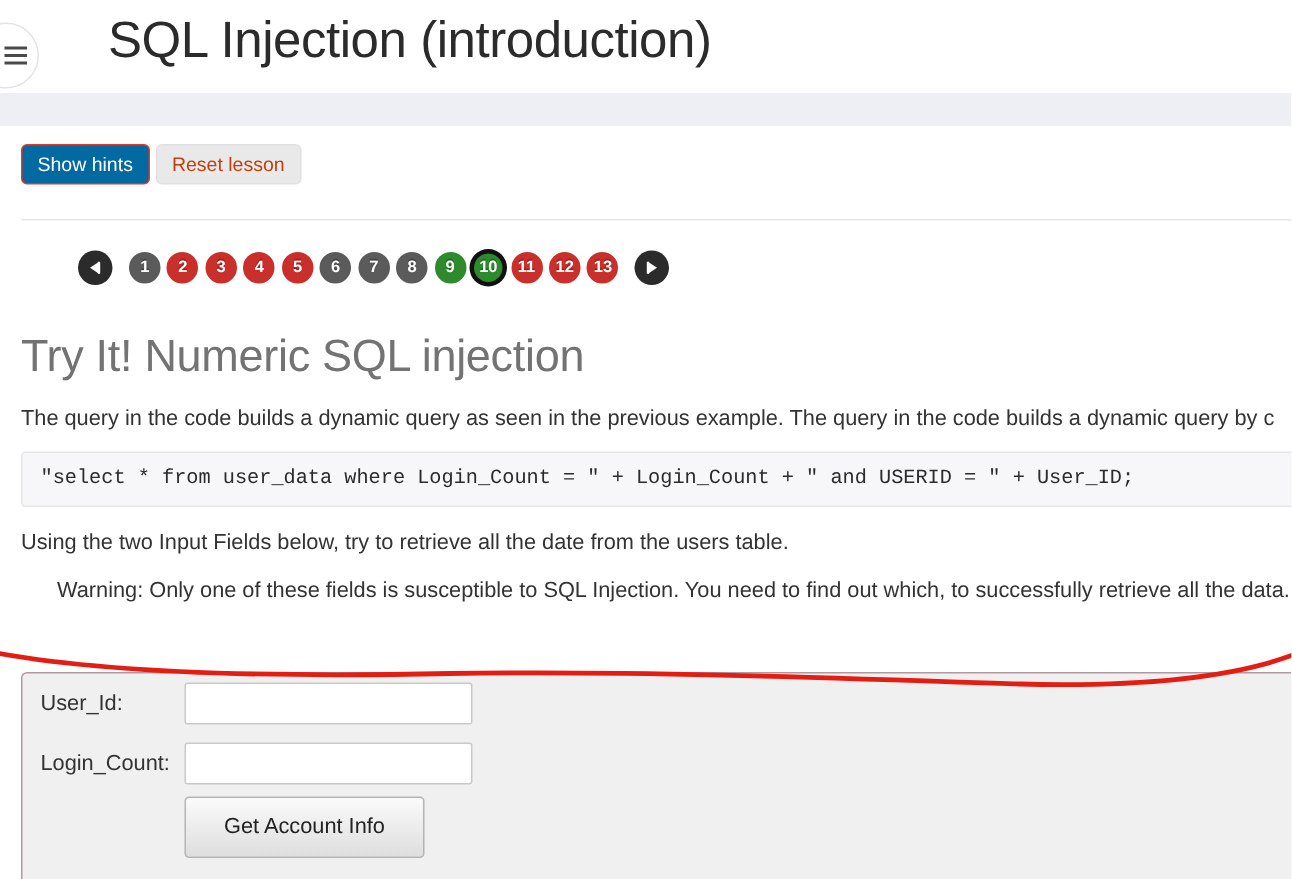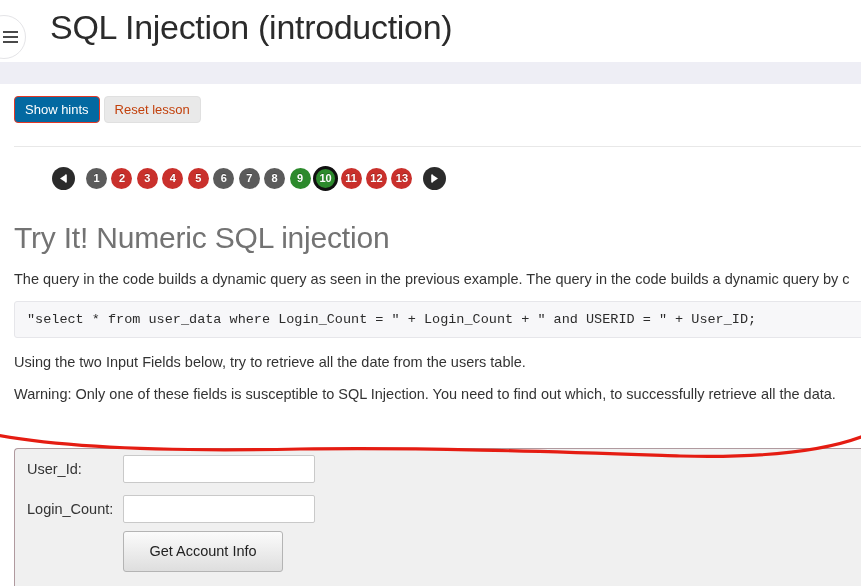--- a/index.html
+++ b/index.html
@@ -42,21 +42,21 @@
     margin-left: 13px;
   }
   .menu-toggle .bars i {
     display: block;
     height: 2px;
     background: #4a4a4a;
     margin: 3px 0;
   }
   .page-title {
     position: absolute;
-    left: 50px;
+    left: 72px;
     top: 8px;
     font-size: 34px;
     font-weight: normal;
     color: #2b2b2b;
     letter-spacing: -0.3px;
     white-space: nowrap;
   }
 
   
   .info-band {
@@ -170,21 +170,21 @@
     border-radius: 3px;
     padding: 10px 12px;
     margin: 0 0 14px 0;
     font-family: "Liberation Mono", monospace;
     font-size: 13.5px;
     color: #2b2b2b;
     white-space: nowrap;
     overflow: hidden;
     margin-right: -14px;
   }
-  .lesson-para.spaced { margin-bottom: 18px; }
+  .lesson-para.spaced { margin-bottom: 18px; margin-left: 24px; }
 
   
   .attack-panel {
     position: absolute;
     left: 14px;
     top: 448px;
     right: 0;
     bottom: -10px;
     background: #f0f0f0;
     border: 1px solid #b09a9f;

